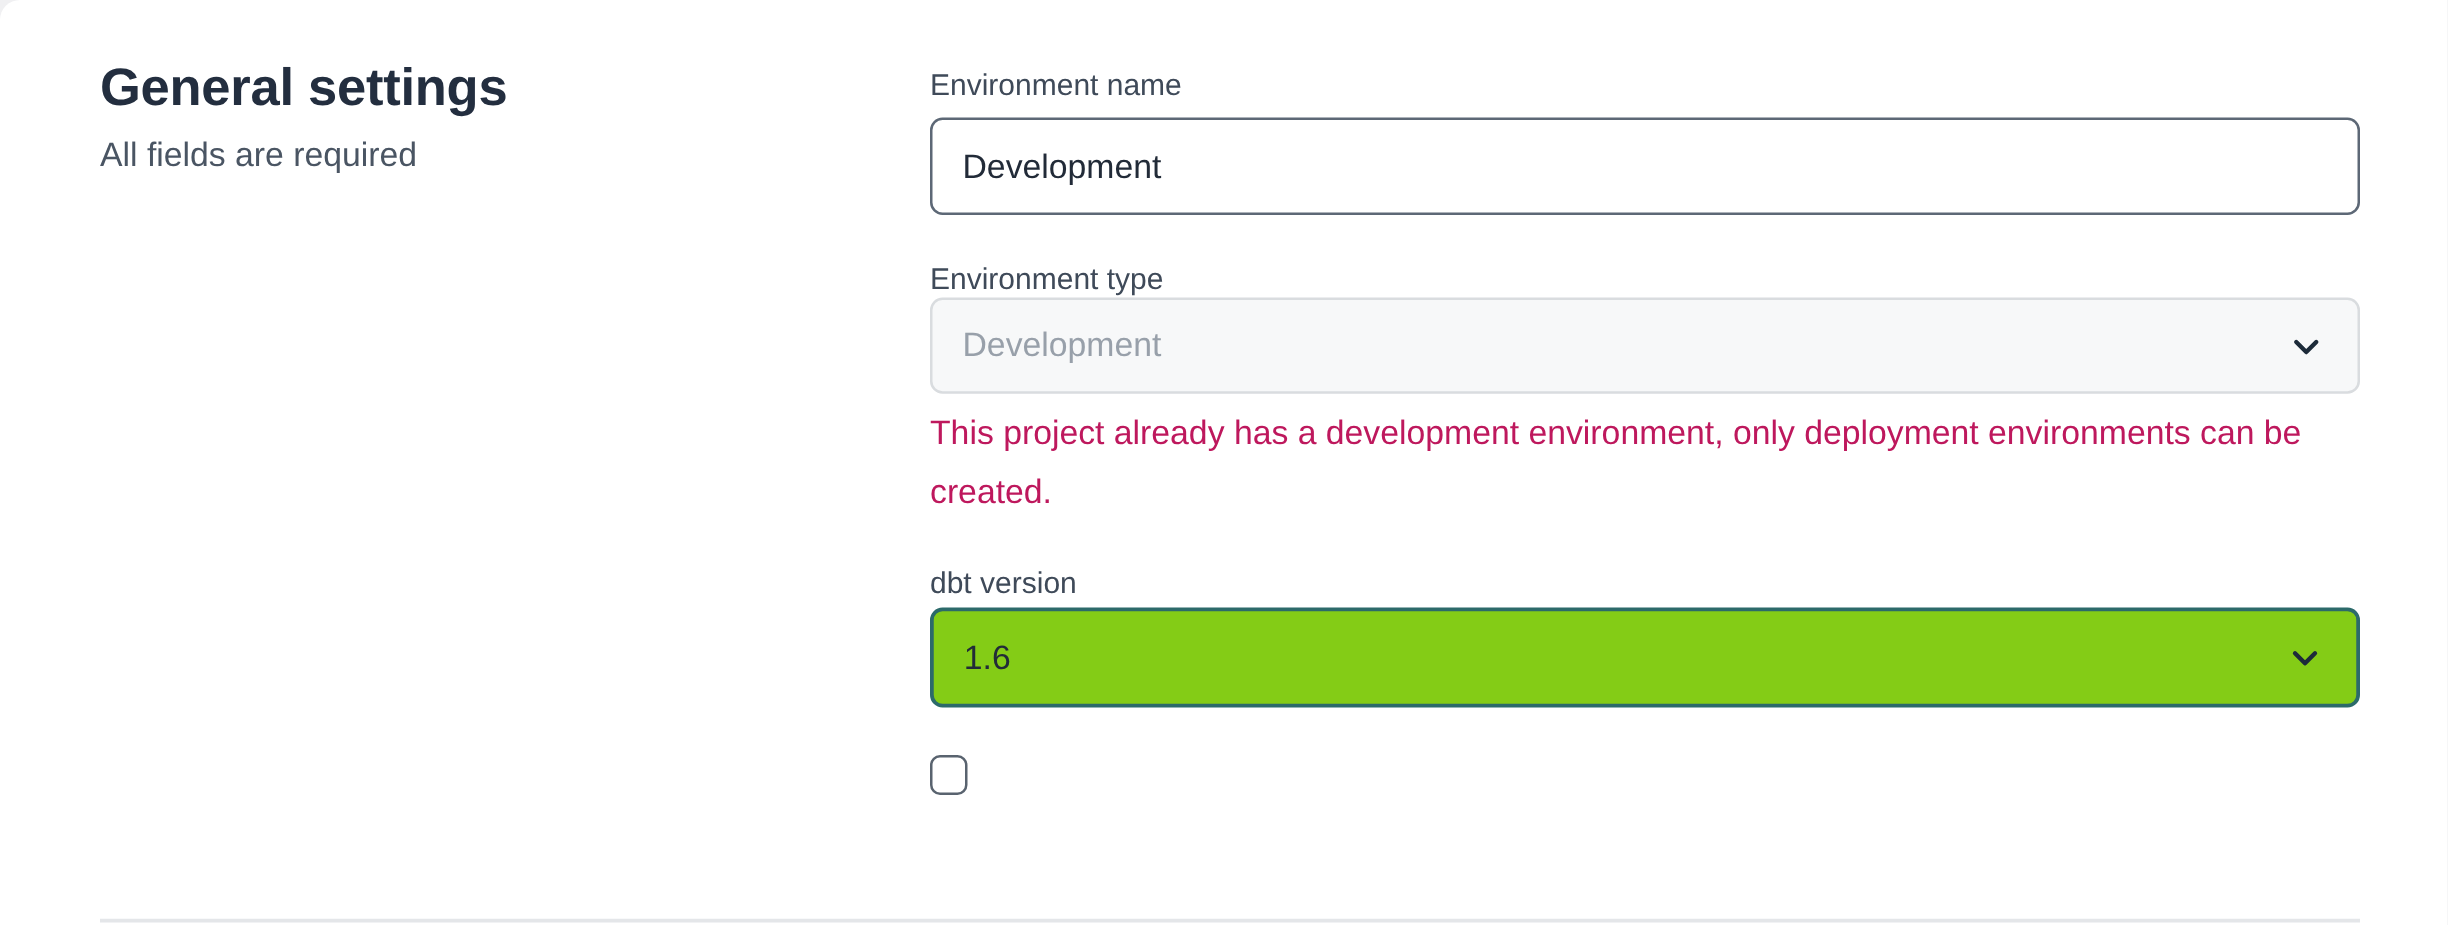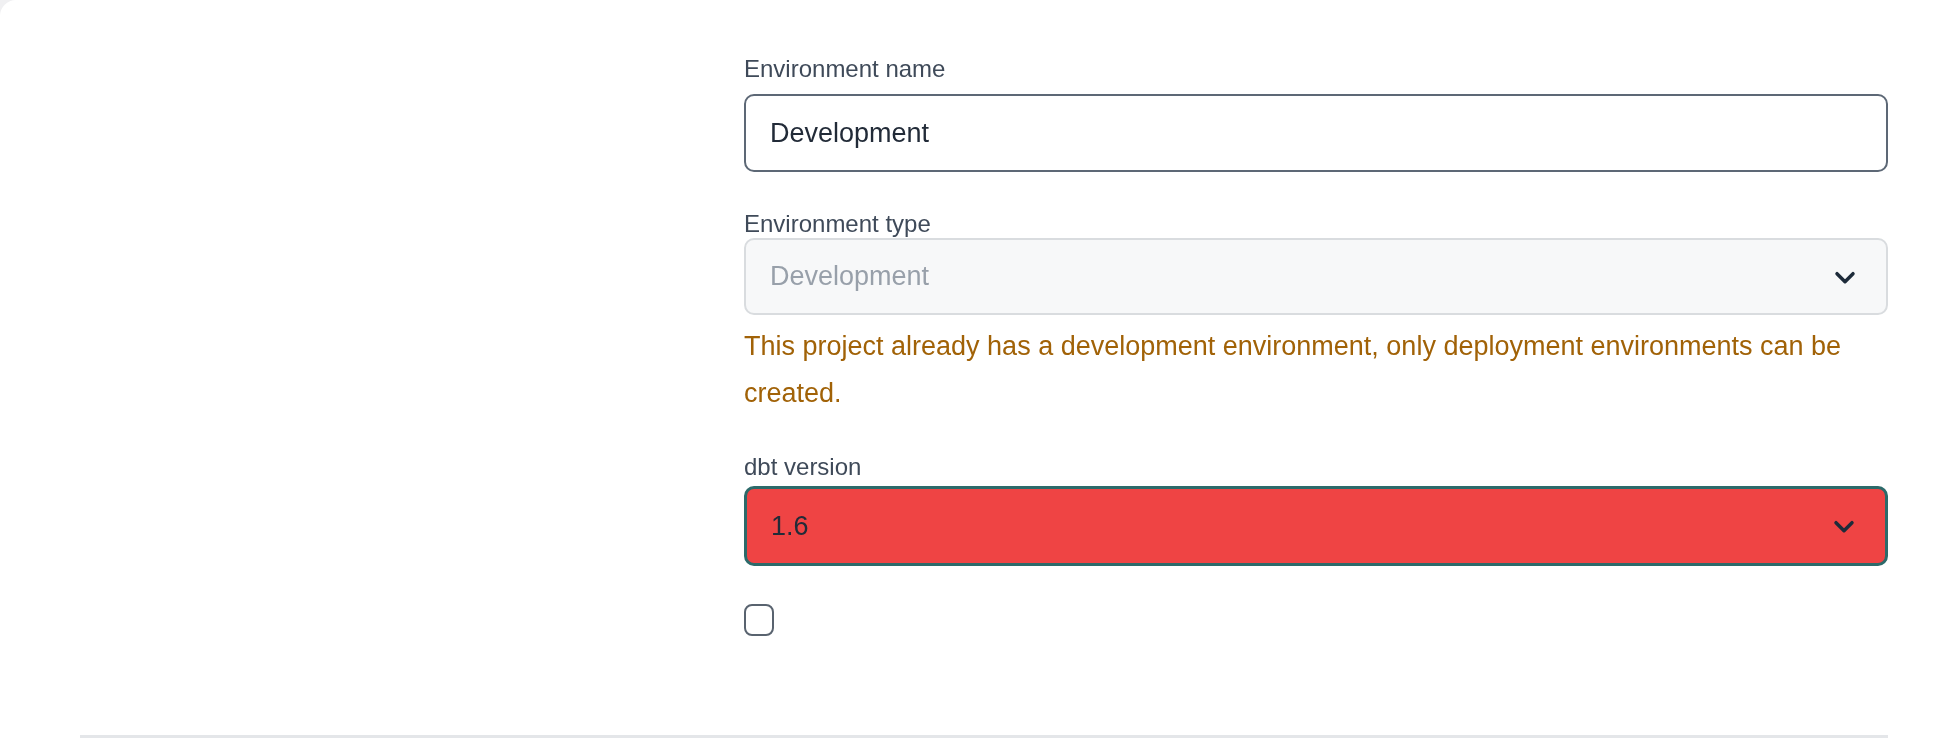--- a/index.html
+++ b/index.html
@@ -91,38 +91,38 @@
   }
   .select-disabled {
     height: 77px;
     background: #f7f8f9;
     border: 2px solid #d9dcdf;
     cursor: default;
   }
   .select-disabled .select-value { color: #98a0aa; }
   .select-focused {
     height: 80px;
-    background: #ef4444;
+    background: #84cc16;
     border: 3px solid #2c6a6a;
   }
   .select-focused .select-value { color: #222b38; }
 
   .chevron-svg {
     display: block;
     width: 32px;
     height: 32px;
     flex: 0 0 auto;
   }
 
   .help-text {
     margin-top: 8px;
     max-width: 1150px;
     font-size: 27px;
     line-height: 47px;
-    color: #a16207;
+    color: #be185d;
   }
 
   .checkbox-row {
     margin-top: 38px;
     display: flex;
     align-items: center;
   }
   .checkbox {
     box-sizing: border-box;
     width: 30px;
@@ -150,20 +150,24 @@
     height: 3px;
     background: #e4e6e9;
   }
 </style>
 </head>
 <body>
 
 <div class="viewport">
   <div class="card">
 
+    <div class="heading-block">
+      <h1 class="section-title">General settings</h1>
+      <div class="section-subtitle">All fields are required</div>
+    </div>
 
     <div class="form-col">
 
       <div class="field-label lbl-1">Environment name</div>
       <input class="text-input" type="text" value="Development" style="">
 
       <div class="field-label lbl-2">Environment type</div>
       <div class="select-box select-disabled" aria-disabled="true">
         <span class="select-value">Development</span>
         <svg class="chevron-svg" viewBox="0 0 24 24" fill="none">

